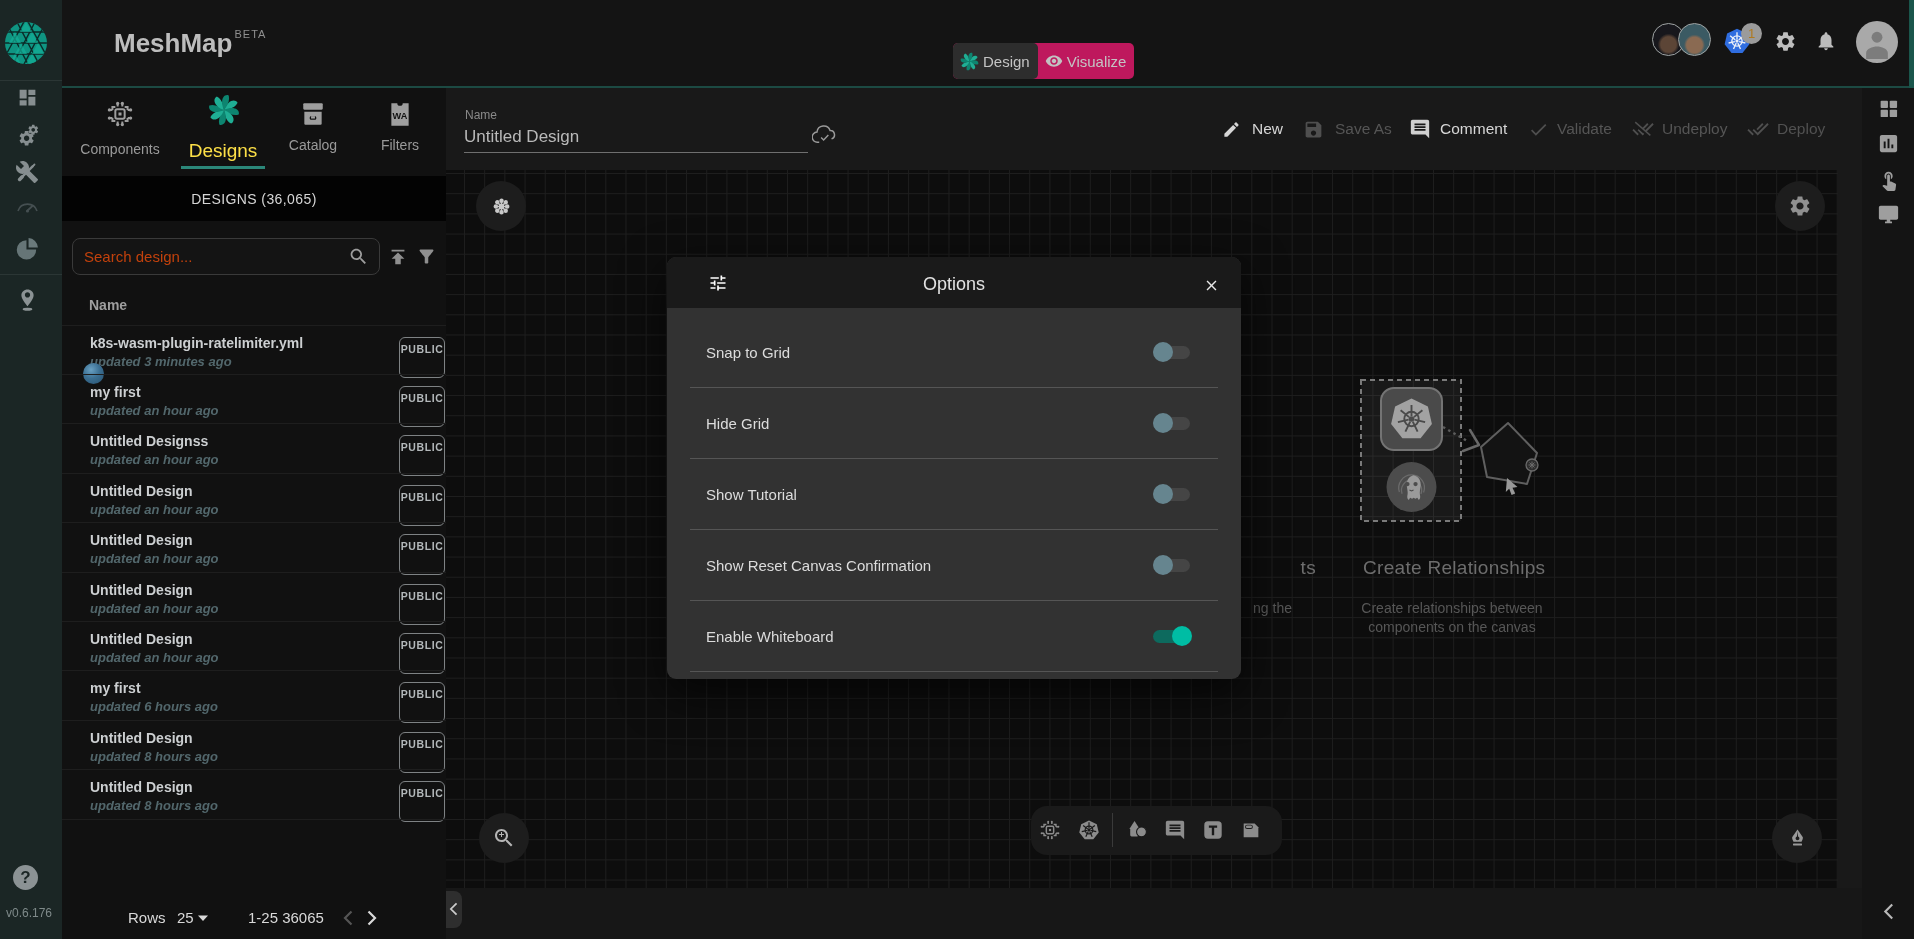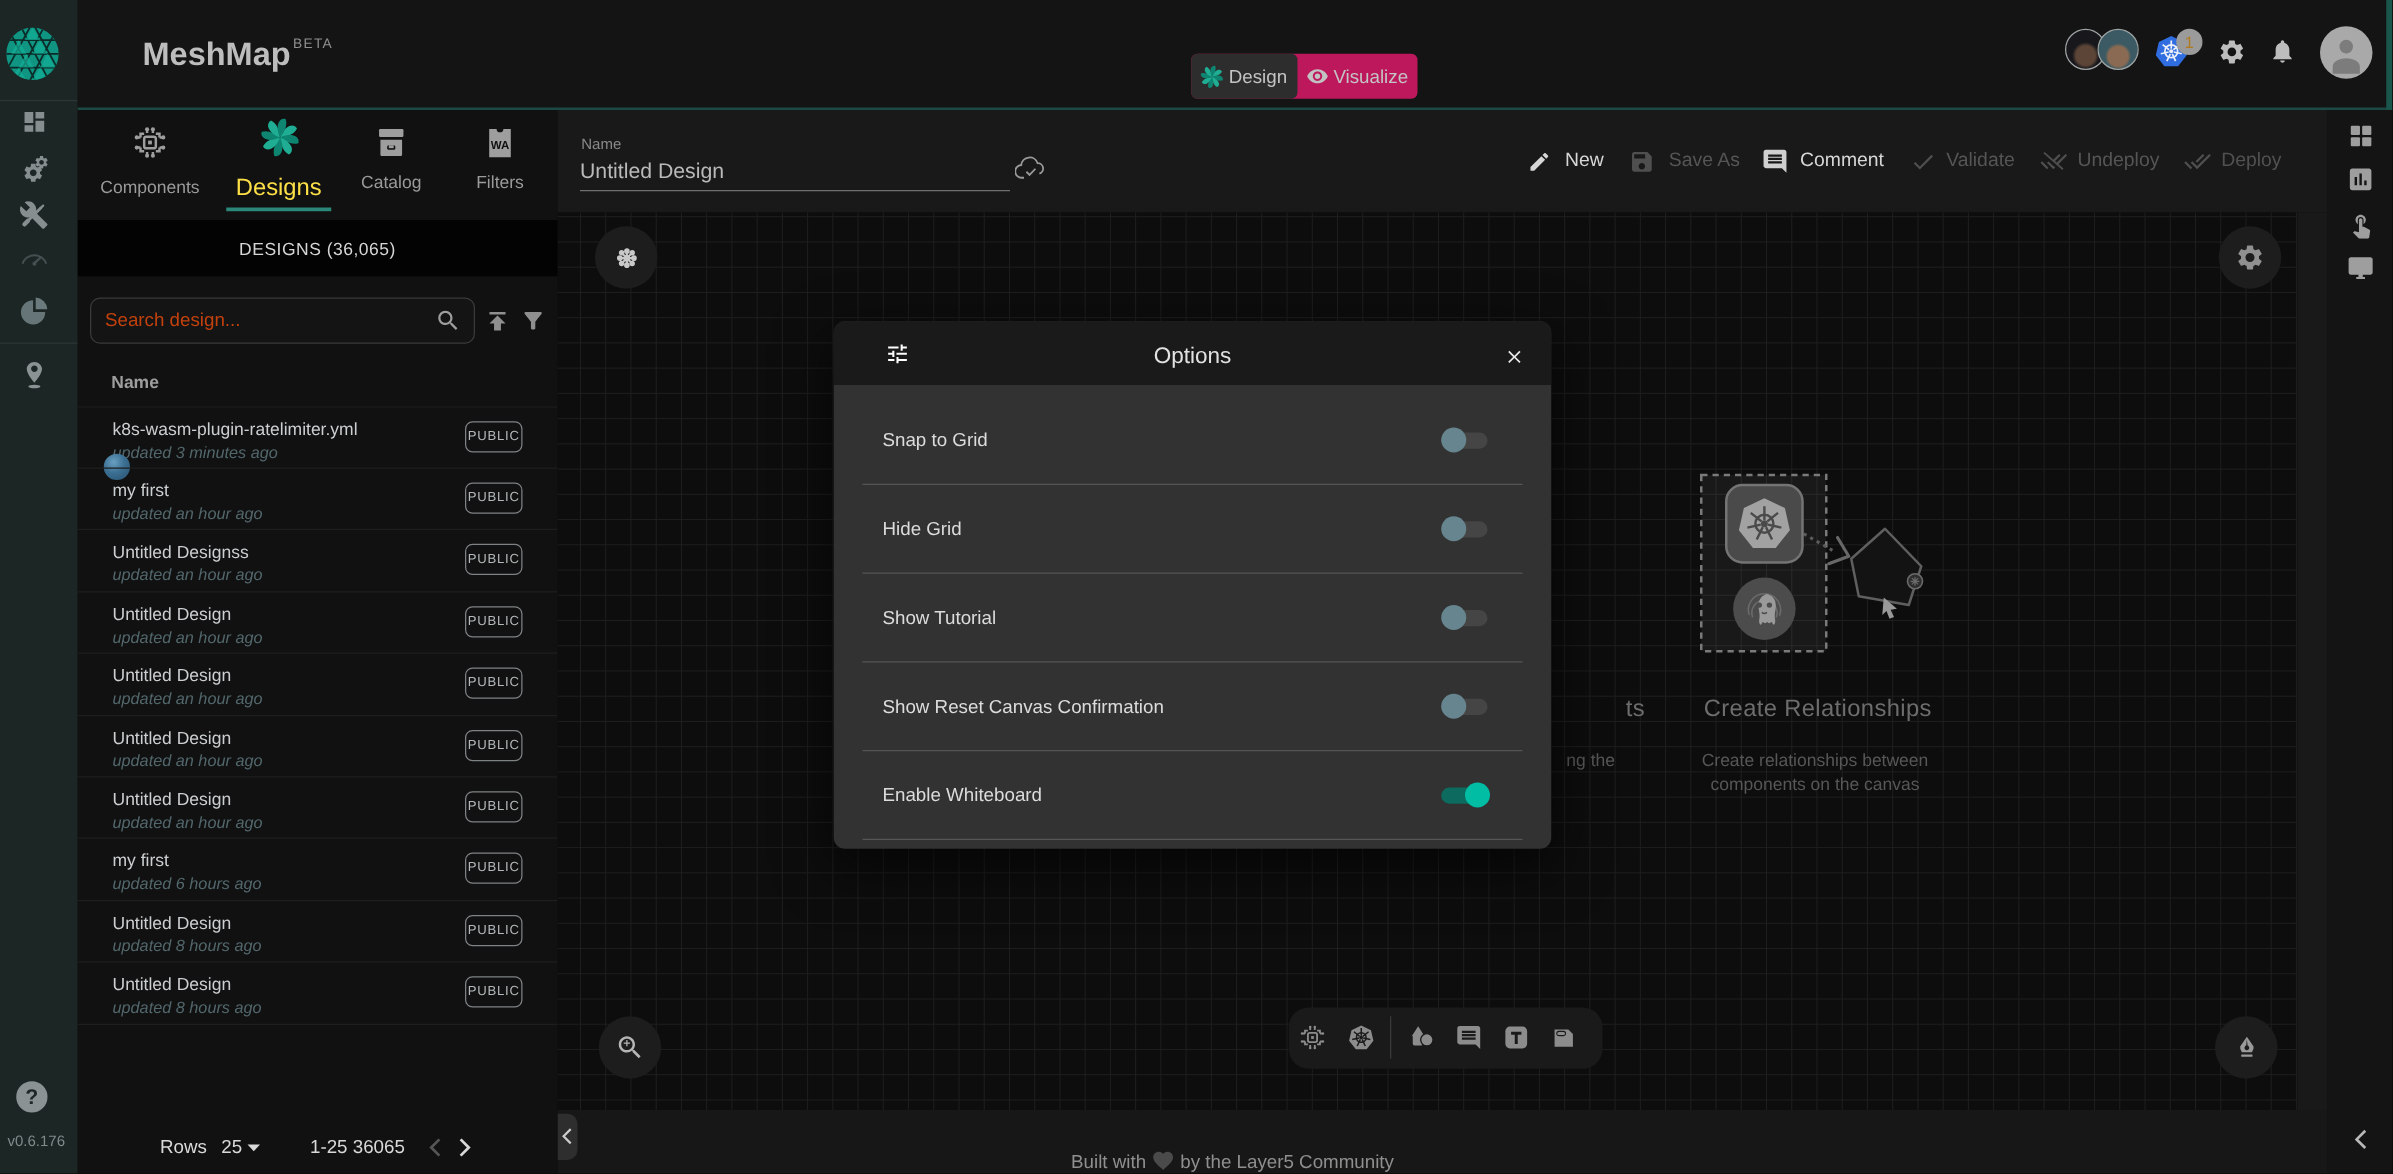--- a/index.html
+++ b/index.html
@@ -26,24 +26,24 @@
 
   
   #panel { left:62px; top:88px; width:384px; height:851px; background:#111111; z-index:2;}
   .tablbl { position:absolute; color:#9a9a9a; font-size:14px; text-align:center; }
   #underline { position:absolute; left:119px; top:78px; width:84px; height:3px; background:#2b8779; }
   #designs-strip { position:absolute; left:0; top:88px; width:384px; height:45px; background:#030303; color:#d6d6d6;
      font-size:14px; letter-spacing:0.4px; display:flex; align-items:center; justify-content:center; }
   #searchbox { position:absolute; left:10px; top:150px; width:308px; height:37px; border:1px solid #3a3a3a; border-radius:8px;
      background:#141414; color:#c2410c; font-size:15px; line-height:35px; padding-left:11px; }
   #namehead { position:absolute; left:27px; top:209px; color:#9e9e9e; font-weight:bold; font-size:14px; }
-  .row { position:absolute; left:0; width:384px; height:50px; border-top:1px solid #1e1e1e; }
+  .row { position:absolute; left:0; width:384px; height:50px; border-top:1px solid #1e1e1e;font-weight:bold; }
   .row .t { position:absolute; left:28px; top:9px; color:#cccfd1; font-size:14px; white-space:nowrap;}
   .row .s { position:absolute; left:28px; top:28px; color:#52676c; font-size:13px; font-style:italic; }
-  .chip { position:absolute; right:28px; top:11px; width:46px; height:25px; border:1px solid #7e8284;
+  .chip { position:absolute; right:1px; top:11px; width:46px; height:41px; border:1px solid #7e8284;
      border-radius:6px; color:#b3b8ba; font-size:10.5px; letter-spacing:0.6px; text-align:center; line-height:23px; }
   #pager { position:absolute; left:0; top:821px; width:384px; color:#d9d9d9; font-size:15px; }
   #pager span { position:absolute; white-space:nowrap; }
 
   
   #toolstrip { left:446px; top:88px; width:1416px; height:82px; background:#191919; }
   #grid { left:446px; top:170px; width:1392px; height:718px; background-color:#0d0d0d;
      background-image:linear-gradient(#1e1e1e 1px, transparent 1px),
                       linear-gradient(90deg,#1e1e1e 1px, transparent 1px);
      background-size:20.2px 20.2px; background-position:18px 3px; }
@@ -304,23 +304,20 @@
           <path d="M1.5 1.5 L8 8 L1.5 14.5"></path>
         </svg>
     </div>
   </div>
 
   <div class="abs" id="toolstrip"></div>
   <div class="abs" id="grid"></div>
   <div class="abs" id="gutter"></div>
   <div class="abs" id="rightcol"></div>
   <div class="abs" id="botbar"></div>
-  <div class="abs" style="left:62px; top:919px; width:1848px; text-align:center; color:#8f8f8f; font-size:15px;">Built with <svg style="display:inline-block; vertical-align:-4px;" width="19" height="19" viewBox="0 0 24 24" fill="#4a4a4a">
-        <path d="M12 21.35l-1.45-1.32C5.4 15.36 2 12.28 2 8.5 2 5.42 4.42 3 7.5 3c1.74 0 3.41.81 4.5 2.09C13.09 3.81 14.76 3 16.5 3 19.58 3 22 5.42 22 8.5c0 3.78-3.4 6.86-8.55 11.54L12 21.35z"></path>
-      </svg> by the Layer5 Community</div>
 
   <div class="abs" style="left:465px; top:108px; color:#8a8a8a; font-size:12px;">Name</div>
   <div class="abs" style="left:464px; top:127px; color:#b9b9b9; font-size:17px;">Untitled Design</div>
   <div class="abs" style="left:464px; top:152px; width:344px; border-top:1px solid #6f6f6f;"></div>
   <svg class="abs" style="left:812px; top:124px;" width="25" height="22" viewBox="0 0 26 22" fill="none" stroke="#9a9a9a" stroke-width="1.5">
       <path d="M7.5 18.5 h-1.7 a5.3 5.3 0 0 1 -0.6 -10.6 a7 7 0 0 1 13.6 -1.5 a4.4 4.4 0 0 1 1.5 8.6"></path>
       <path d="M9.5 13.5 l2.6 2.6 L17 11"></path>
     </svg>
 
   <svg class="abs" style="left:1222px; top:120px;" width="19" height="19" viewBox="0 0 24 24" fill="#d6d6d6">

